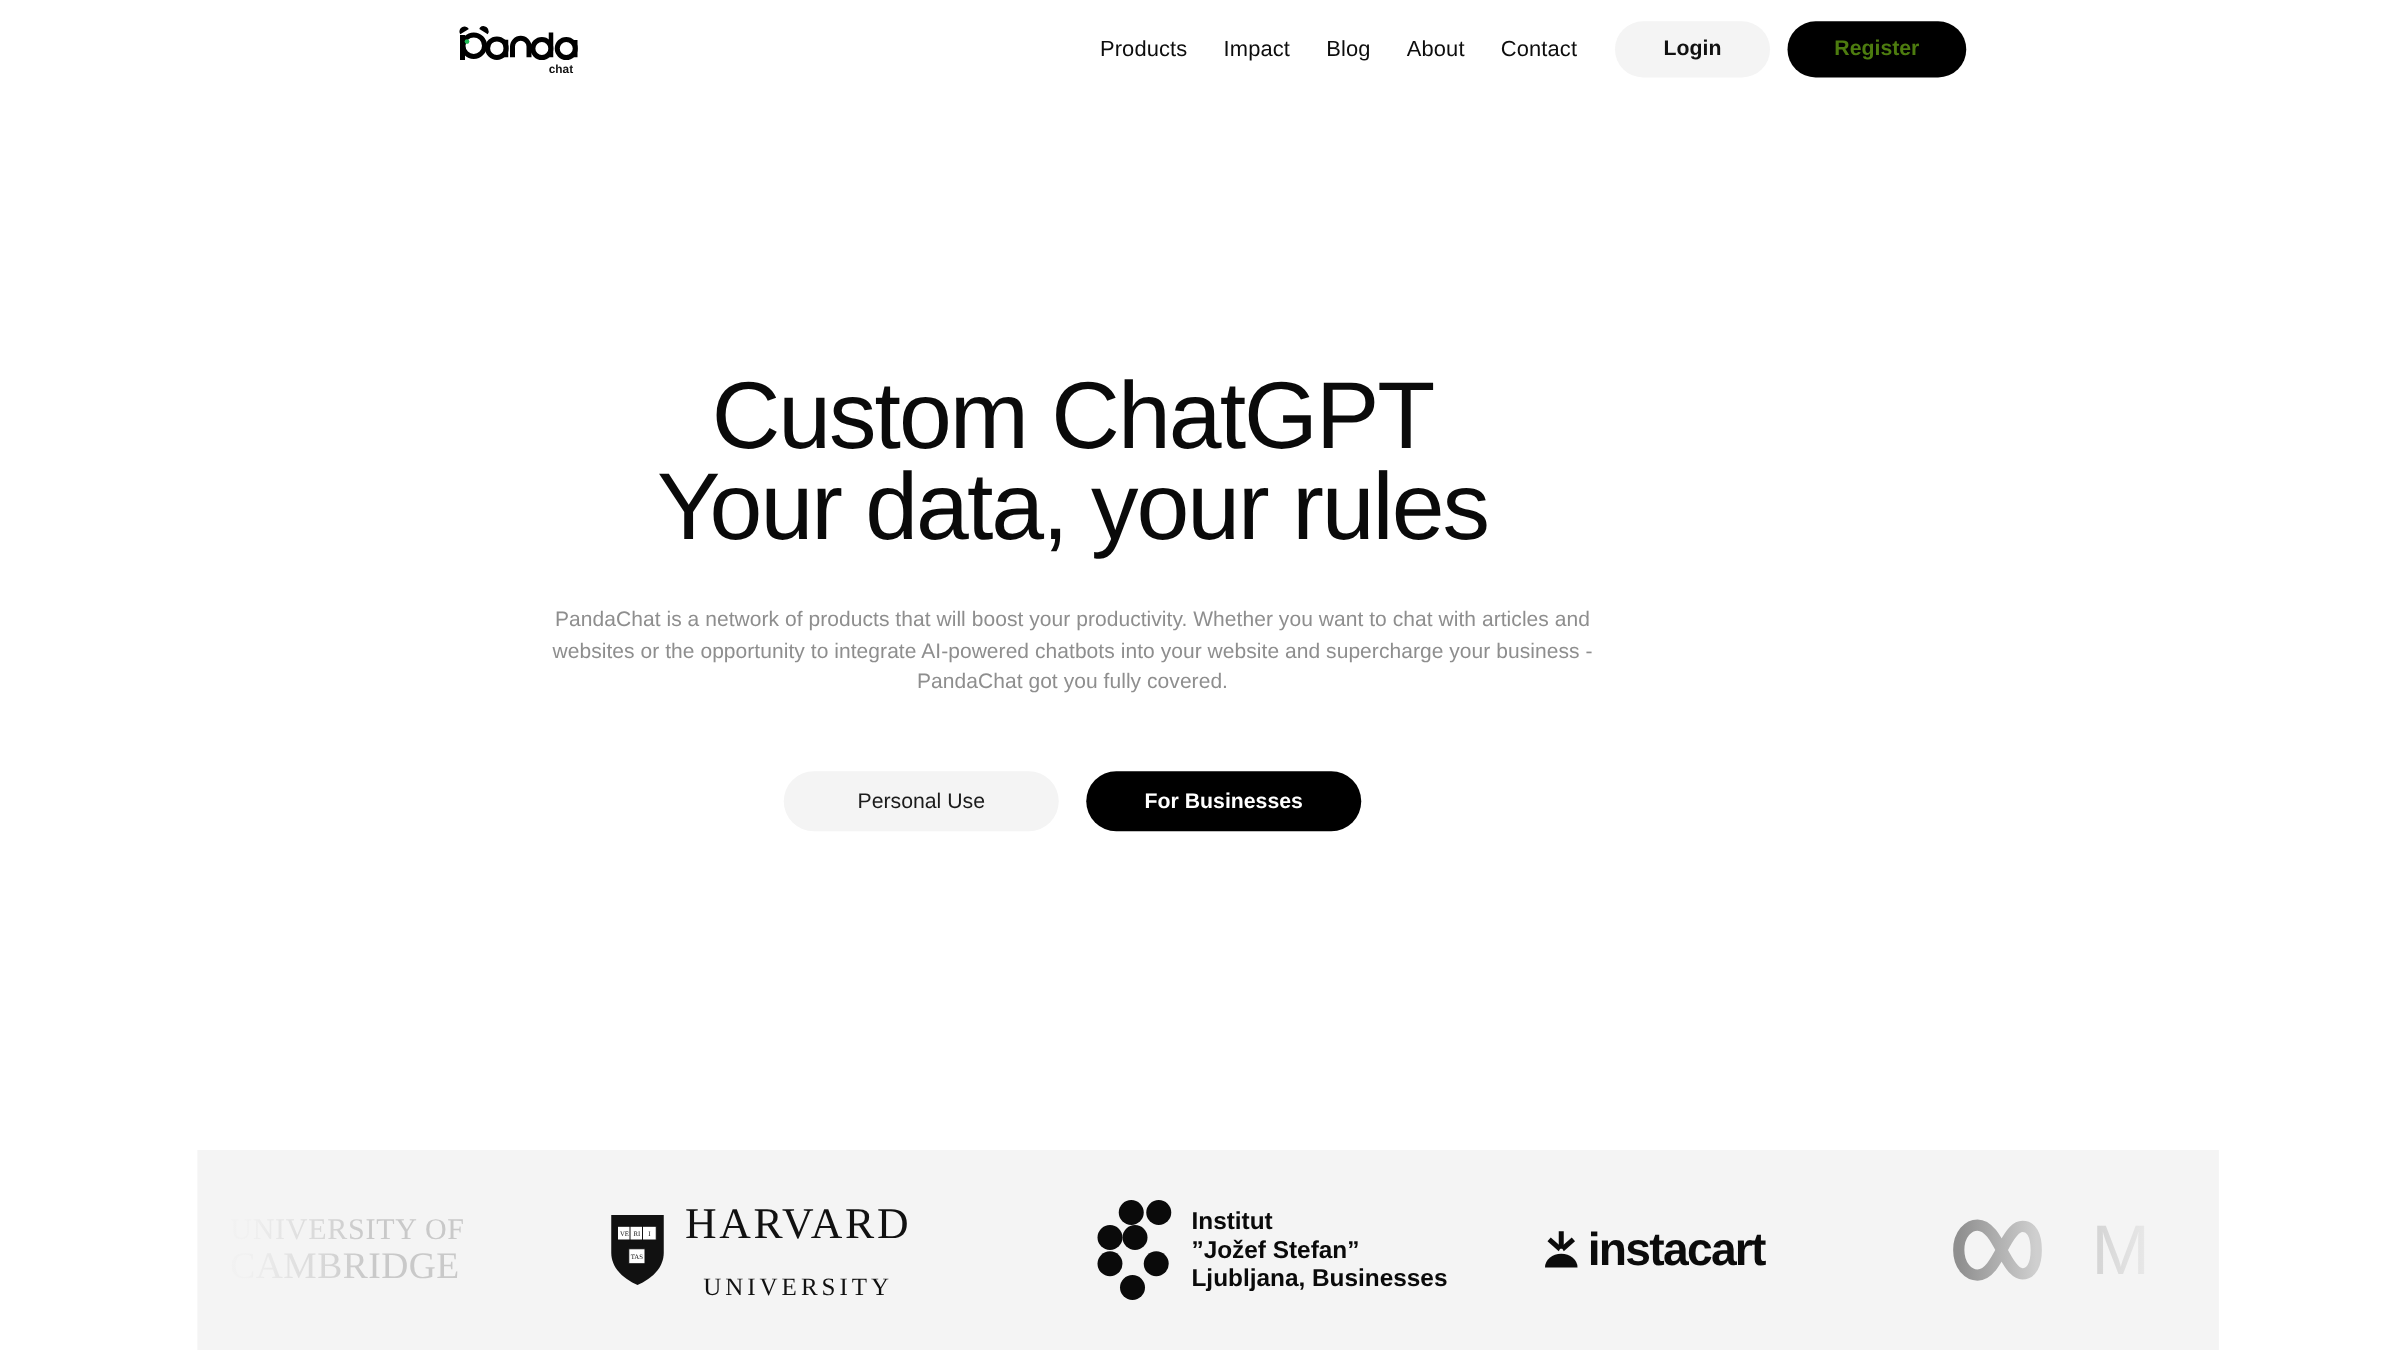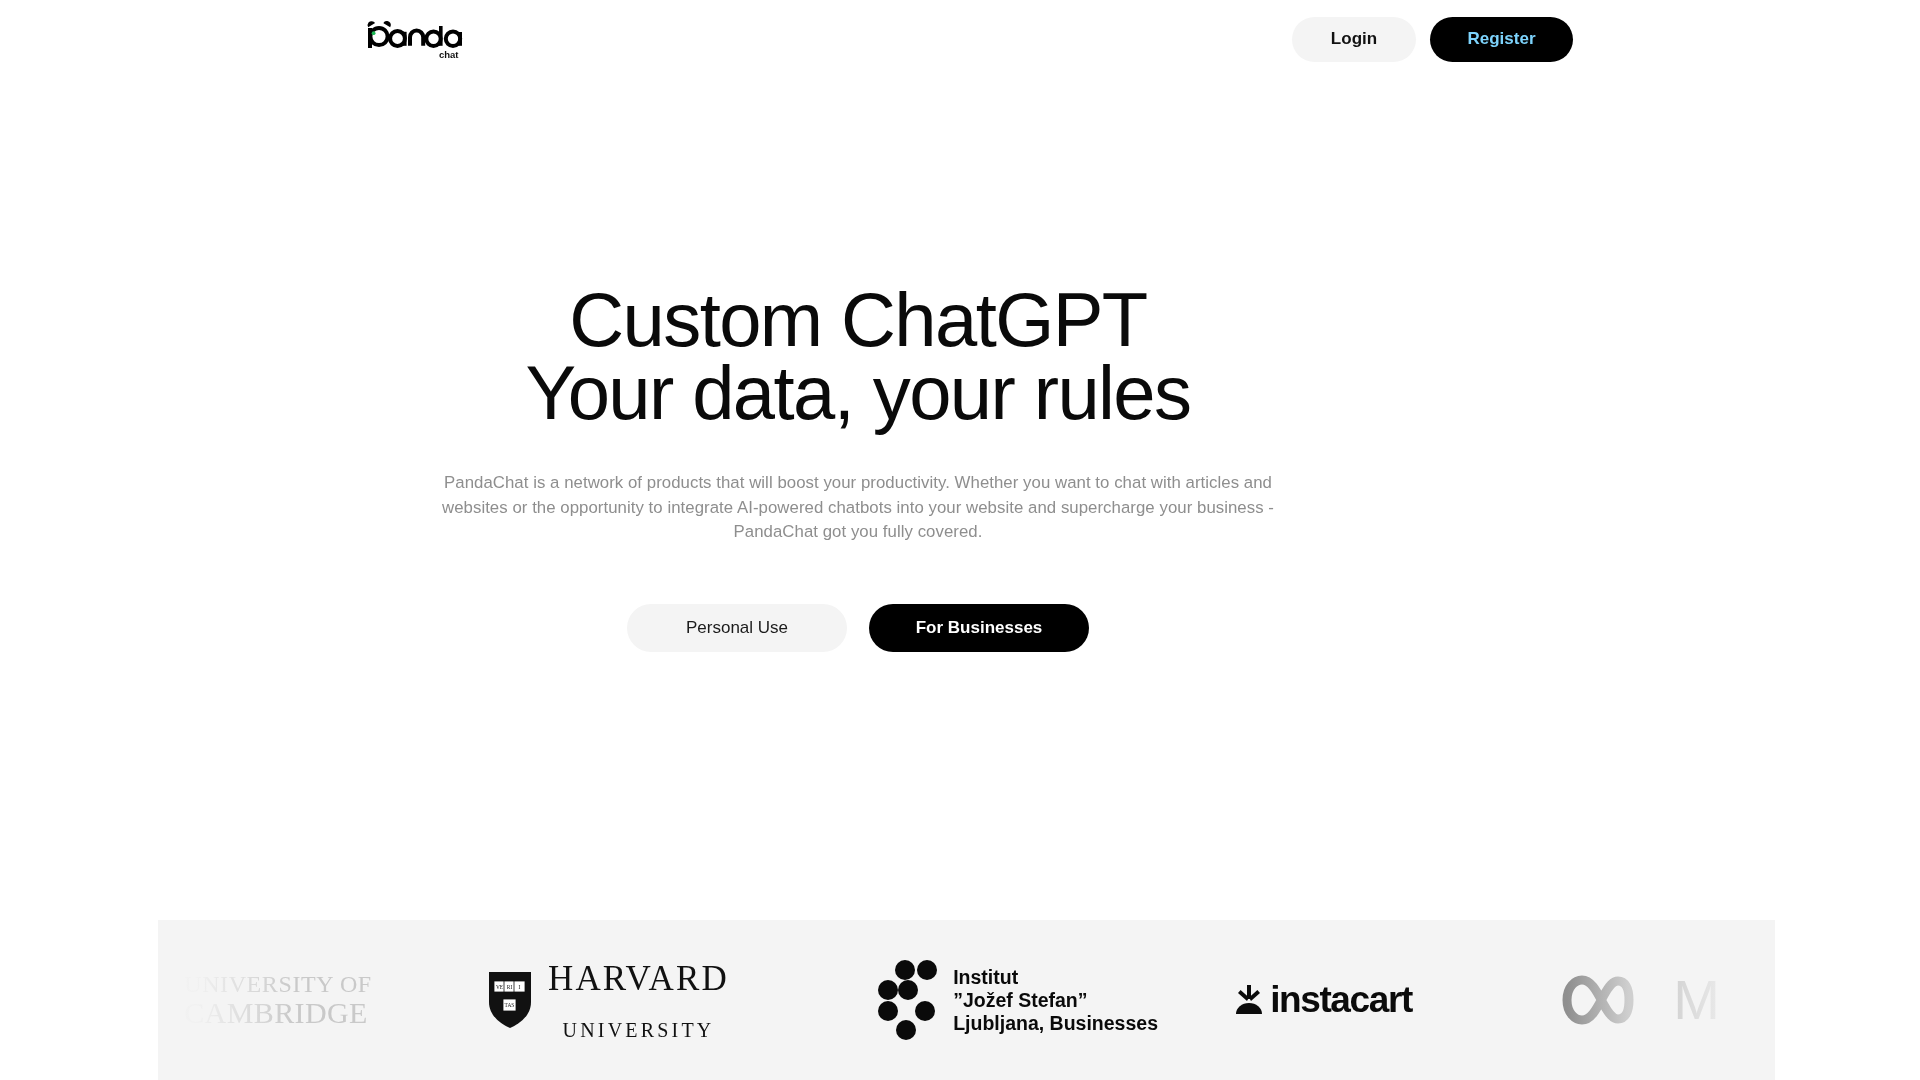--- a/index.html
+++ b/index.html
@@ -82,34 +82,34 @@
     justify-content: center;
     font-weight: bold;
   }
 
   .btn-register {
     width: 143px;
     height: 45px;
     border-radius: 999px;
     background: #000000;
     border: none;
-    color: #7dd3fc;
+    color: #4d7c0f;
     font-family: "Liberation Sans", sans-serif;
     font-size: 17px;
     font-weight: bold;
     cursor: pointer;
     display: flex;
     align-items: center;
     justify-content: center;
   }
 
   
   .hero {
     position: absolute;
-    top: 283px;
+    top: 296px;
     left: 0;
     width: 1716px;
     text-align: center;
   }
 
   .hero-title {
     font-size: 76px;
     line-height: 73px;
     font-weight: 400;
     letter-spacing: -1.6px;
@@ -279,20 +279,27 @@
       <circle cx="71.5" cy="22.8" r="7.2" fill="none" stroke="#000" stroke-width="4"></circle>
       <path d="M77.0 10.0 h3.6 v19.8 h-3.6 z" fill="#000"></path>
 
       <circle cx="91.0" cy="22.8" r="7.2" fill="none" stroke="#000" stroke-width="4"></circle>
       <path d="M96.4 16.0 h3.6 v13.8 h-3.6 z" fill="#000"></path>
 
       <text x="77" y="42" font-family="Liberation Sans, sans-serif" font-size="9.5" font-weight="bold" fill="#111">chat</text>
     </svg>
   </a>
 
+  <nav class="nav">
+    <a class="nav-link" href="#">Products</a>
+    <a class="nav-link" href="#">Impact</a>
+    <a class="nav-link" href="#">Blog</a>
+    <a class="nav-link" href="#">About</a>
+    <a class="nav-link" href="#">Contact</a>
+  </nav>
 
   <div class="auth-group">
     <button class="btn-login">Login</button>
     <button class="btn-register">Register</button>
   </div>
 </header>
 
 <section class="hero">
   <h1 class="hero-title">
     <span class="line1">Custom ChatGPT</span>

